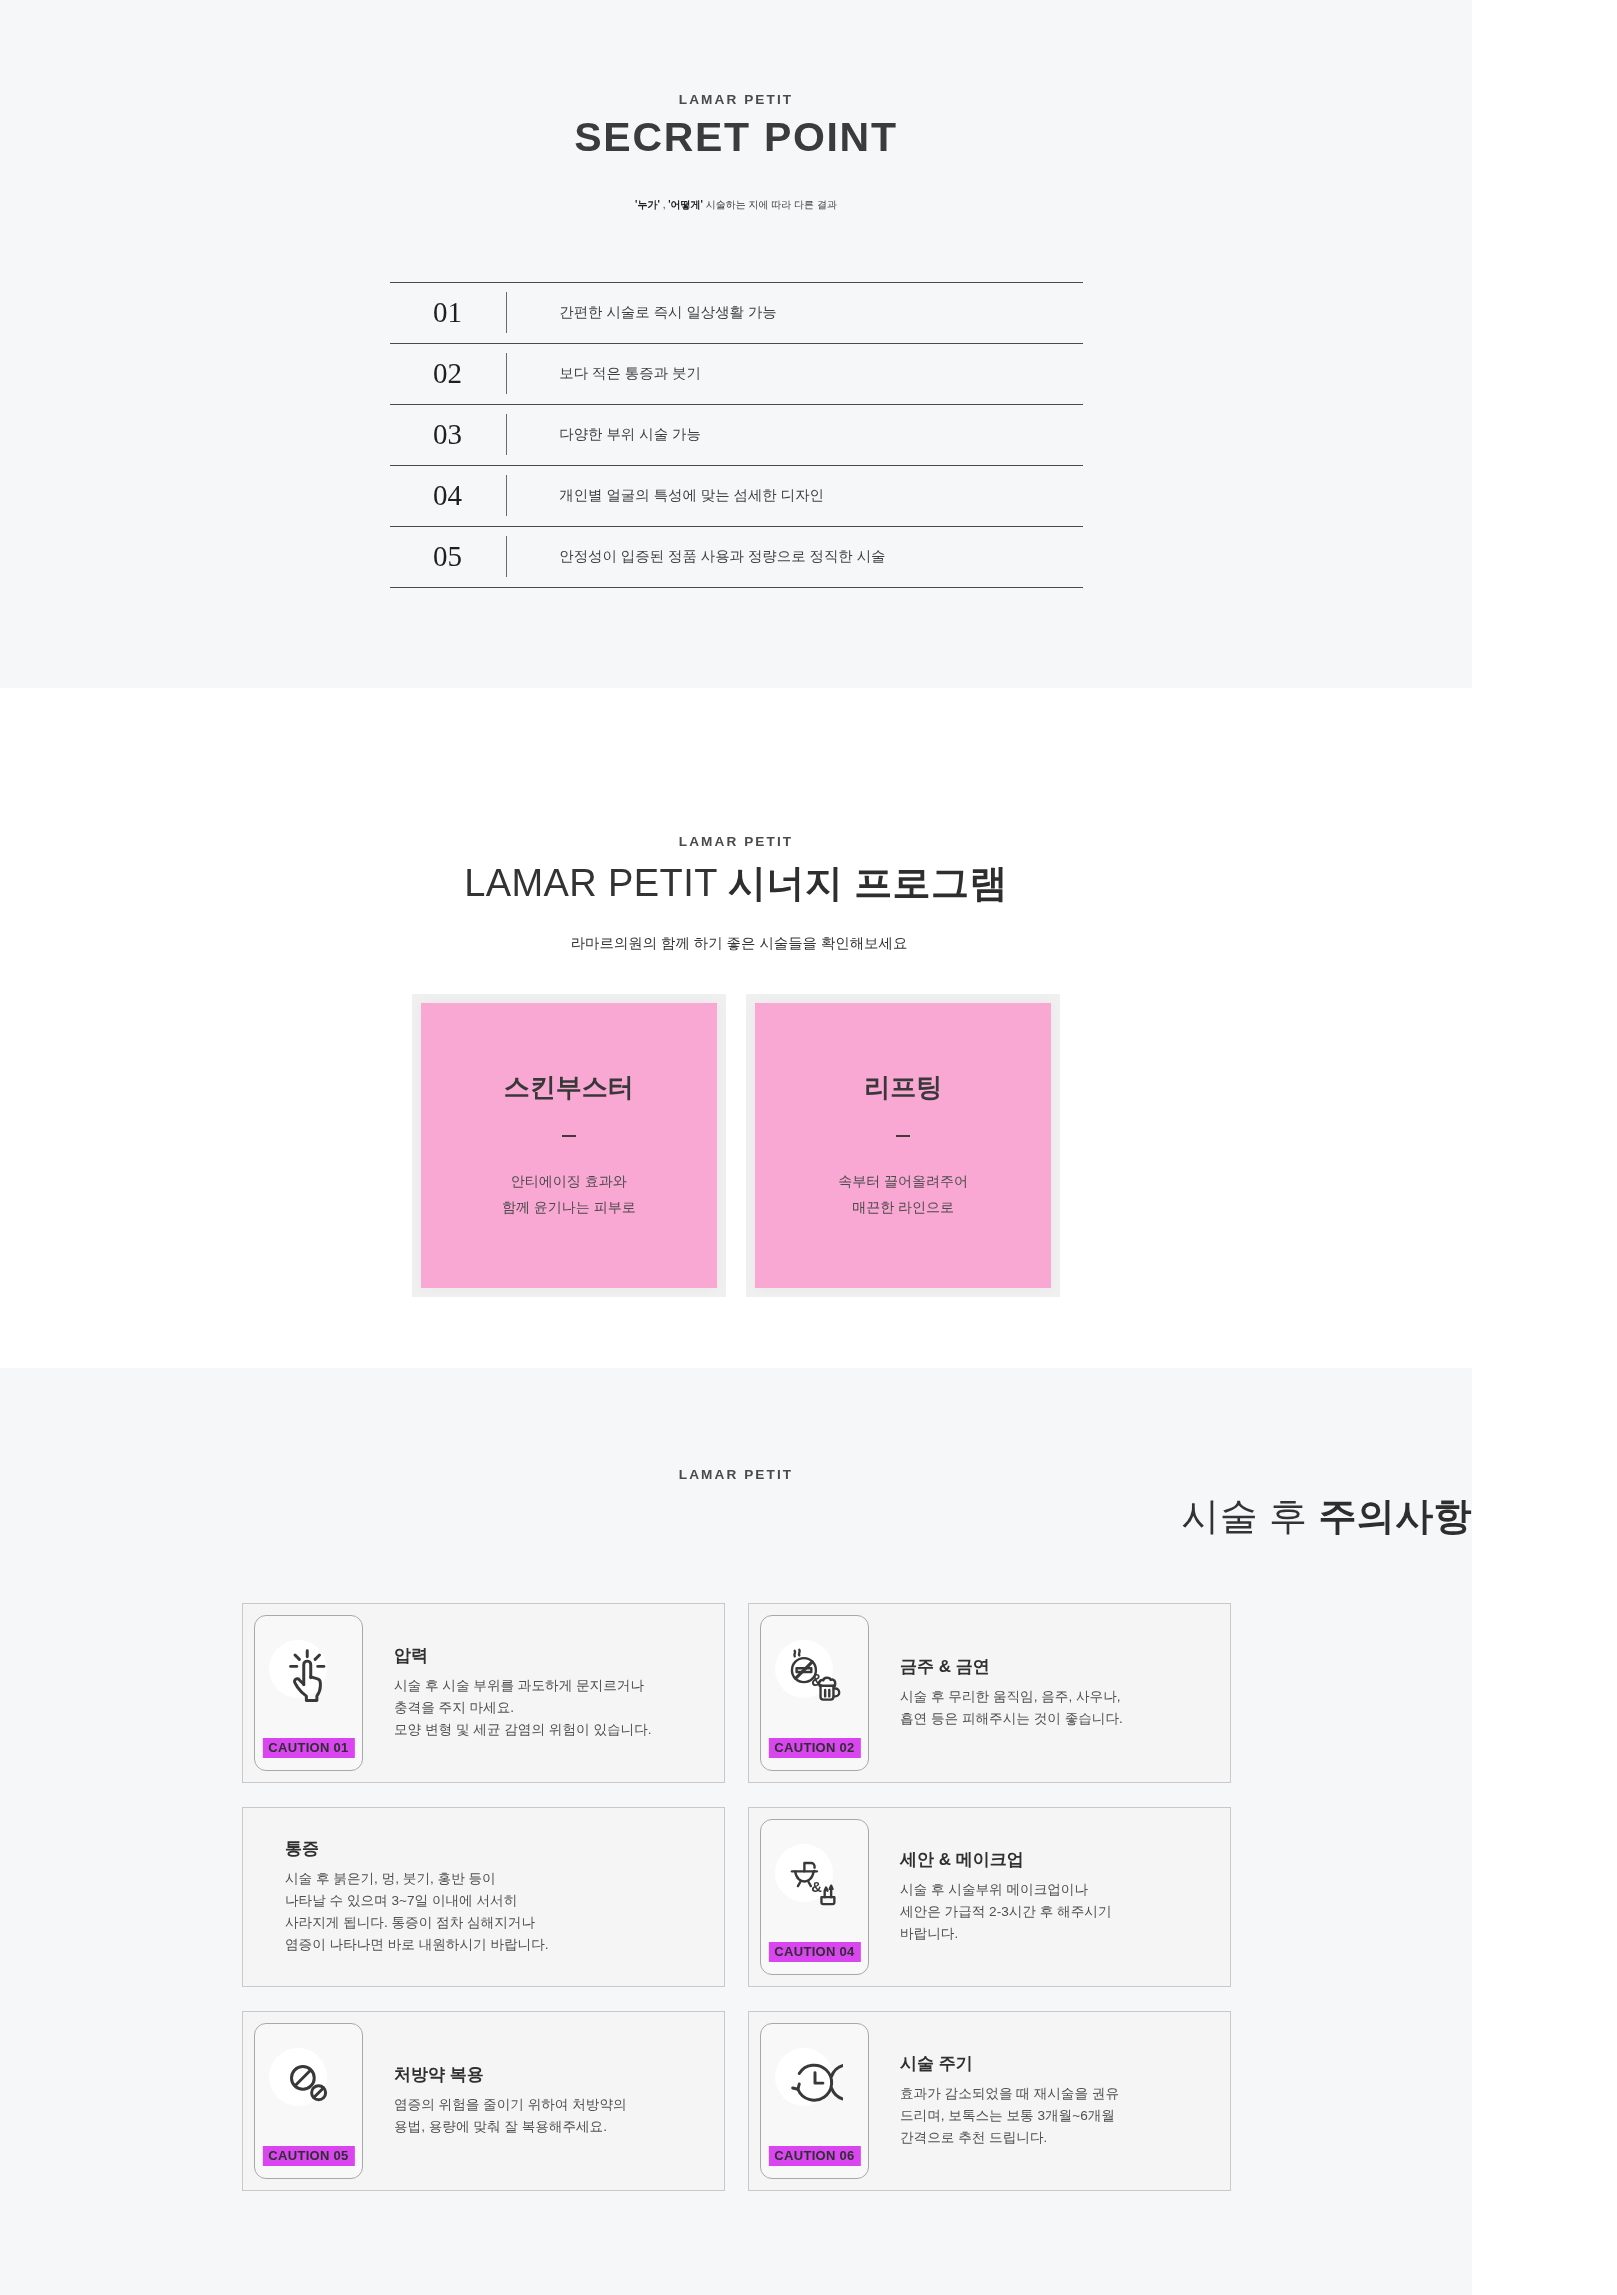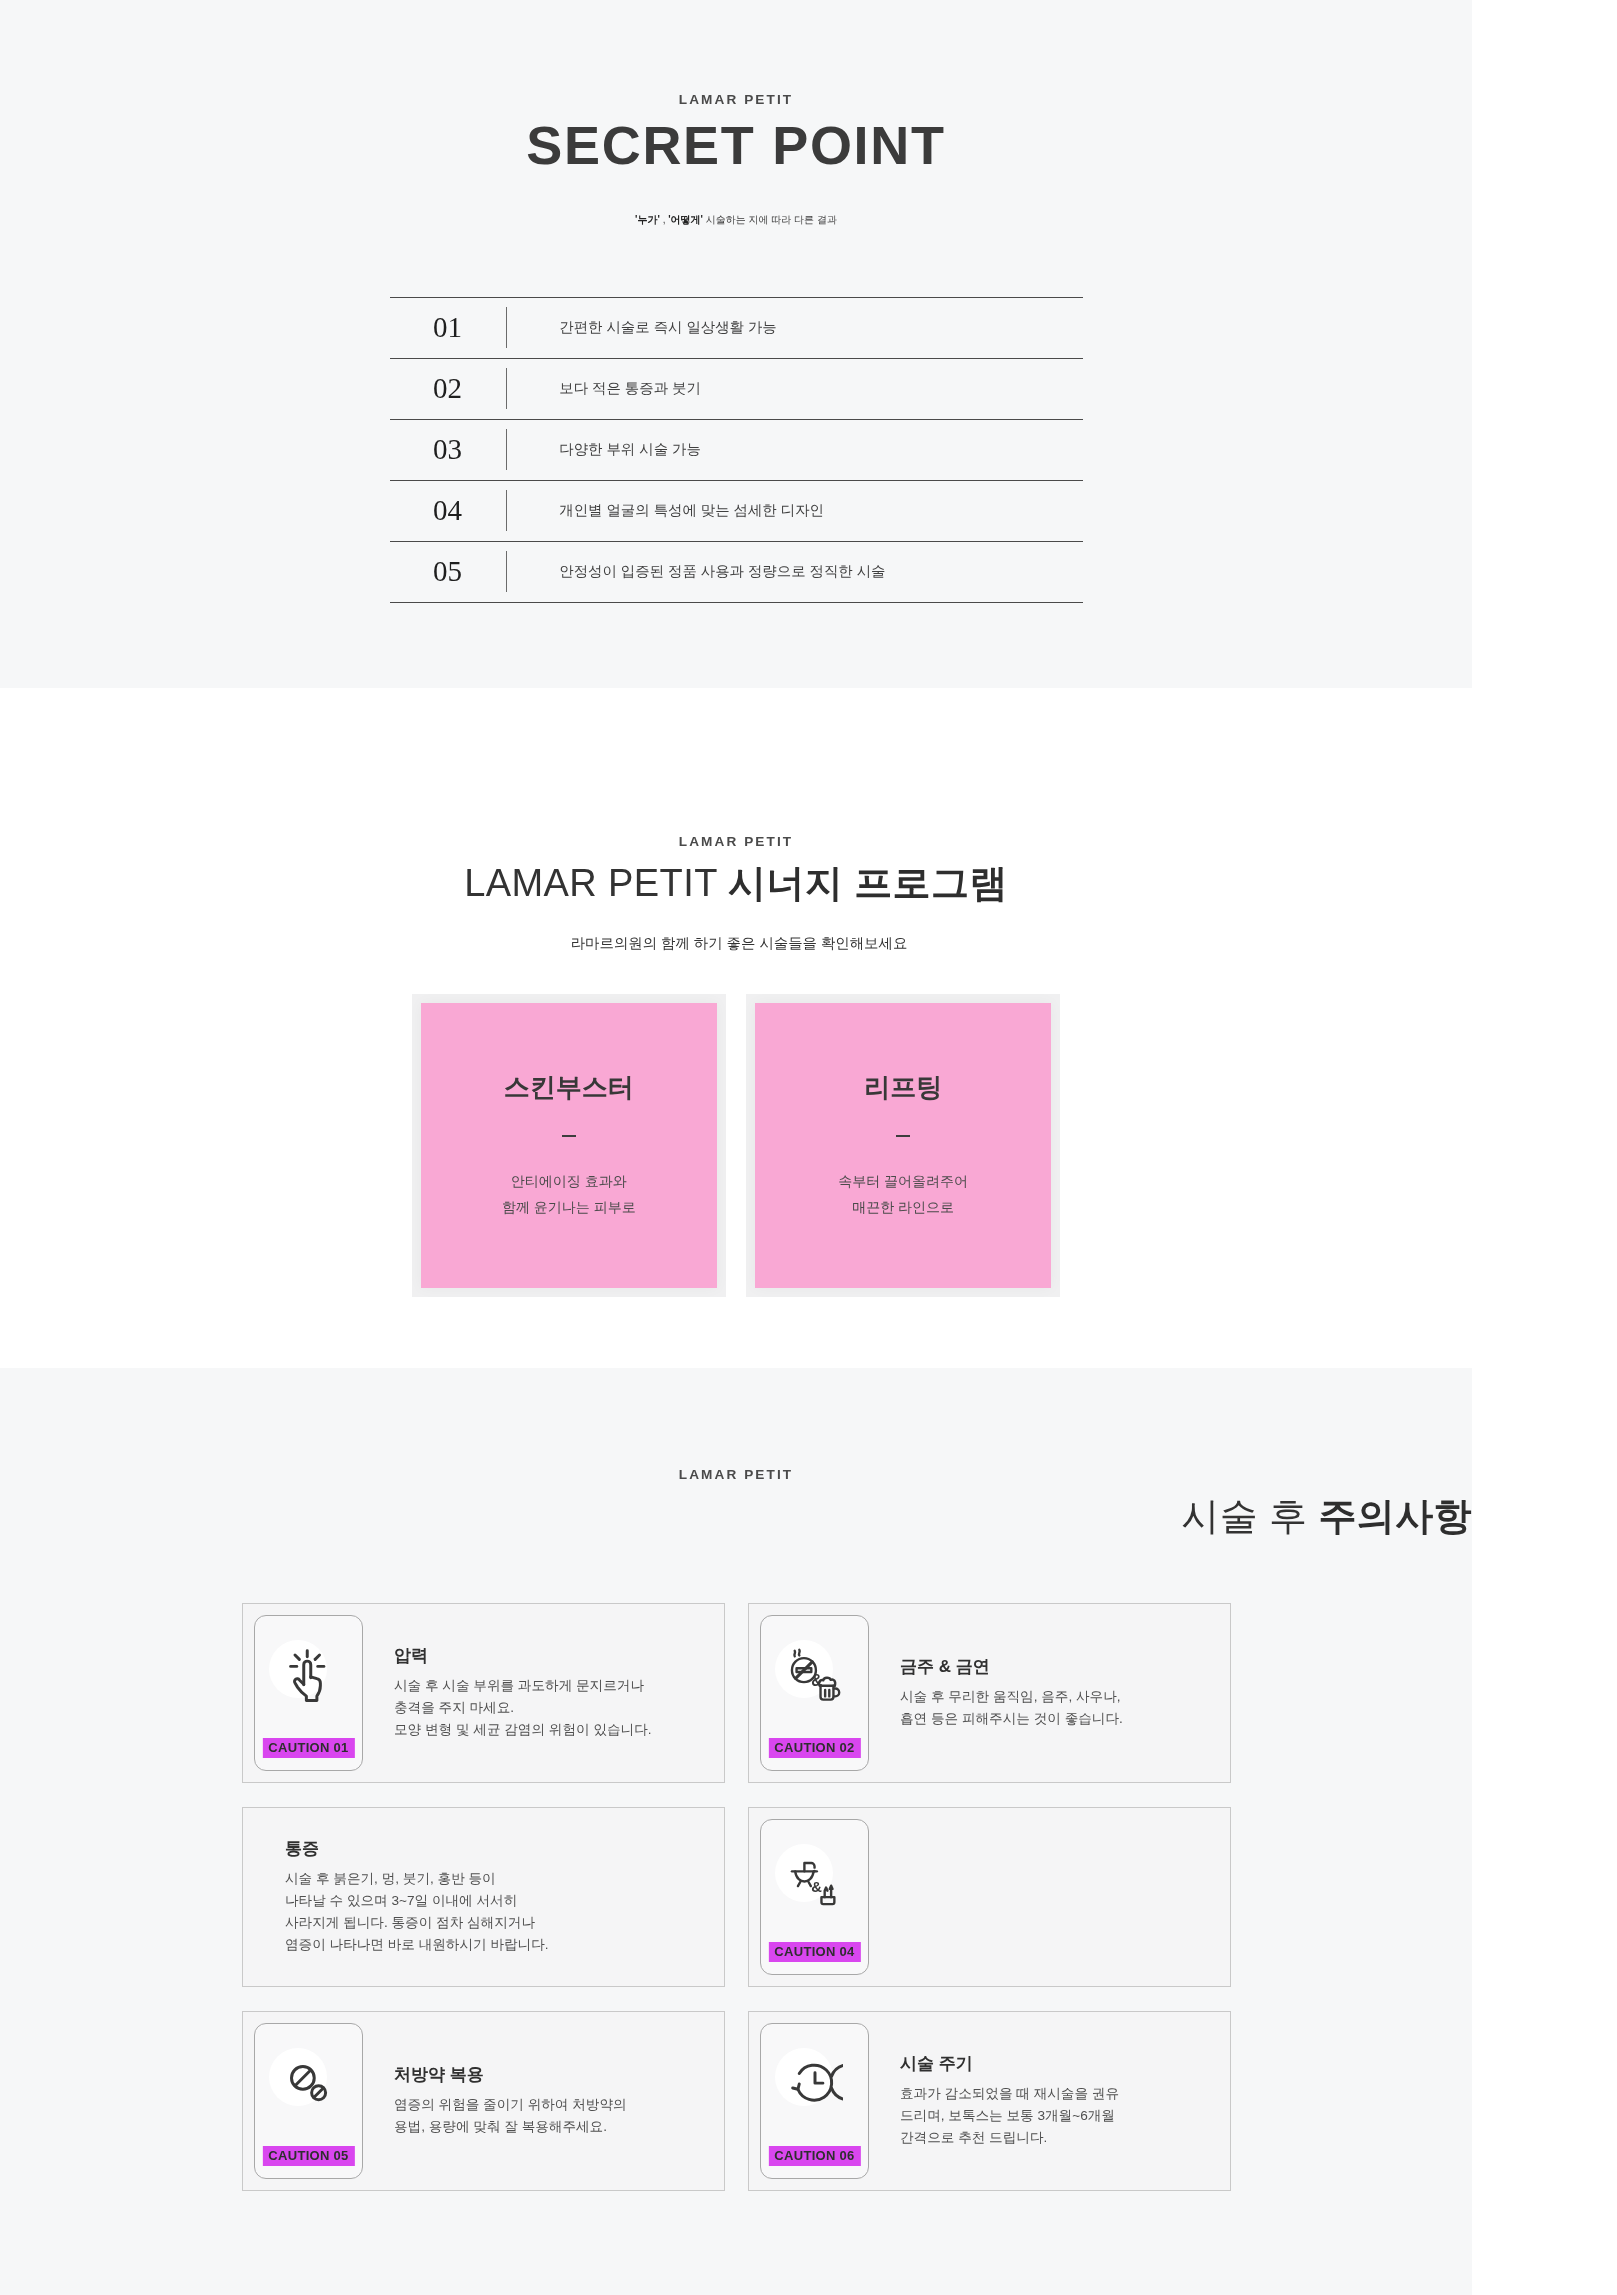--- a/index.html
+++ b/index.html
@@ -13,21 +13,21 @@
   .bg-white { background:#ffffff; }
 
   .sec-label {
     text-align:center; font-size:13.6px; font-weight:bold;
     letter-spacing:2.1px; color:#4a4a4a;
   }
 
   
   .sec-secret { height:688px; padding-top:92px; }
   .secret-title {
-    text-align:center; font-size:54px; font-weight:600;
+    text-align:center; font-size:41px; font-weight:600;
     letter-spacing:1.7px; color:#3b3b3b; margin-top:6.8px;
   }
   .secret-subtitle {
     text-align:center; font-size:10px; color:#3a3a3a; margin-top:37px;
   }
   .secret-subtitle b { font-weight:bold; color:#222; }
   .points {
     width:693px; margin:70px auto 0;
     border-bottom:0.8px solid #4a4a4a;
   }
@@ -243,20 +243,26 @@
             <path class="ln2" d="M20.5 21 V12 h7.5 a3.5 3.5 0 0 1 3.5 3.5 V17"></path>
             <path class="ln2" d="M31.5 20.5 v0.5"></path>
             <text class="amp" x="28" y="43" font-size="16">&amp;</text>
             <path class="ln2" d="M39 49 h14 v5.5 a2 2 0 0 1 -2 2 h-10 a2 2 0 0 1 -2 -2 z"></path>
             <path class="ln2" d="M42.5 49 v-7 l1.5 -3.5 1.5 3.5"></path>
             <path class="ln2" d="M49.5 49 v-9 m-1.5 0 l1.5 -3.5 1.5 3.5 z"></path>
           </svg>
         </span>
         <div class="caution-badge">CAUTION 04</div>
       </div>
+      <div class="caution-text">
+        <div class="caution-card-title">세안 &amp; 메이크업</div>
+        <div class="caution-card-desc">시술 후 시술부위 메이크업이나
+세안은 가급적 2-3시간 후 해주시기
+바랍니다.</div>
+      </div>
     </div>
 
     <div class="caution-card">
       <div class="icon-box">
         <div class="icon-circle"></div>
         <span class="icon-wrap">
           <svg width="56" height="56" viewBox="0 0 64 64">
             <circle class="ln" cx="25" cy="25" r="13"></circle>
             <path class="ln" d="M16 34 L34 16"></path>
             <circle class="ln" cx="43" cy="42" r="8"></circle>

